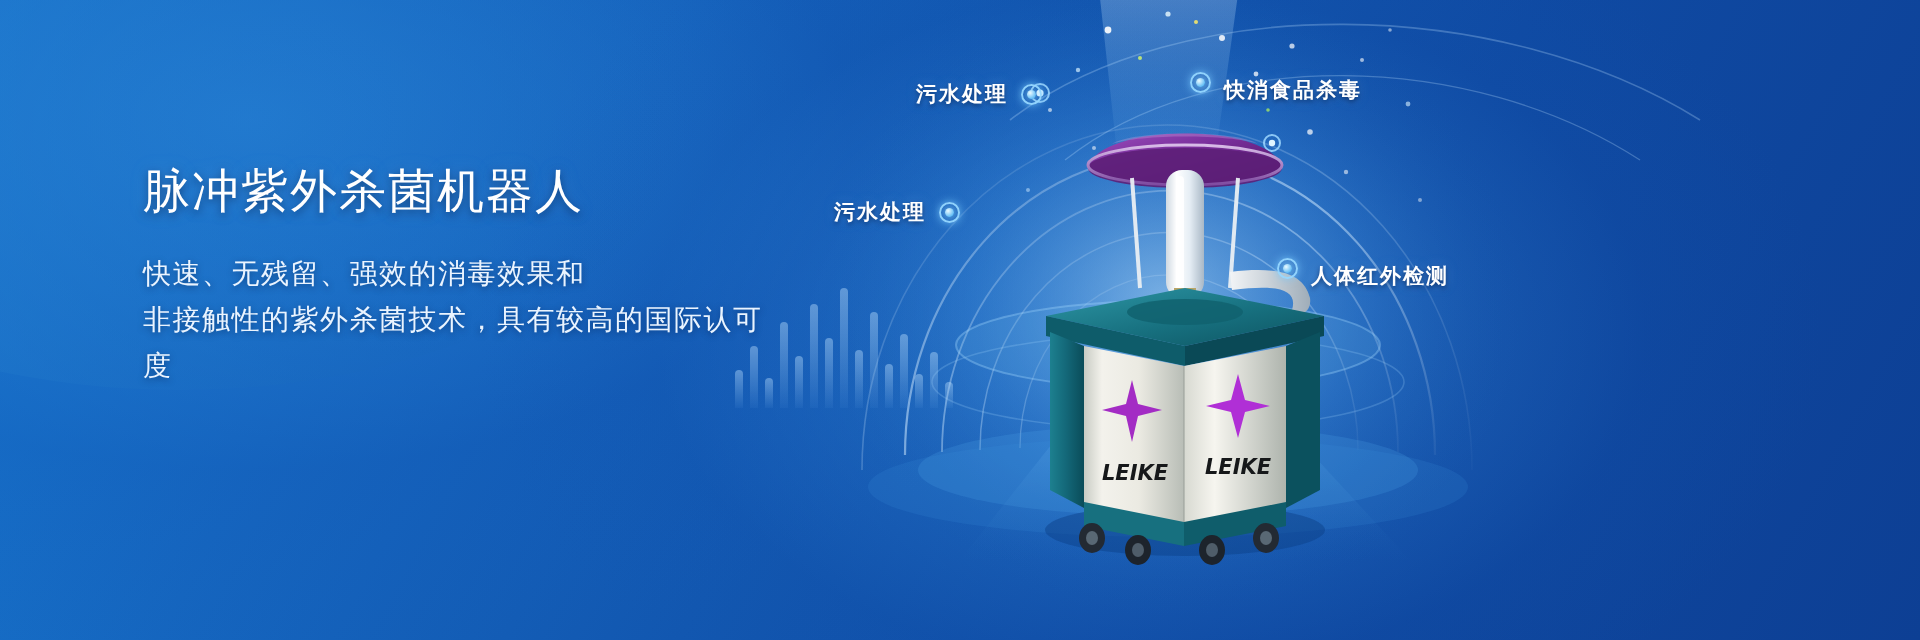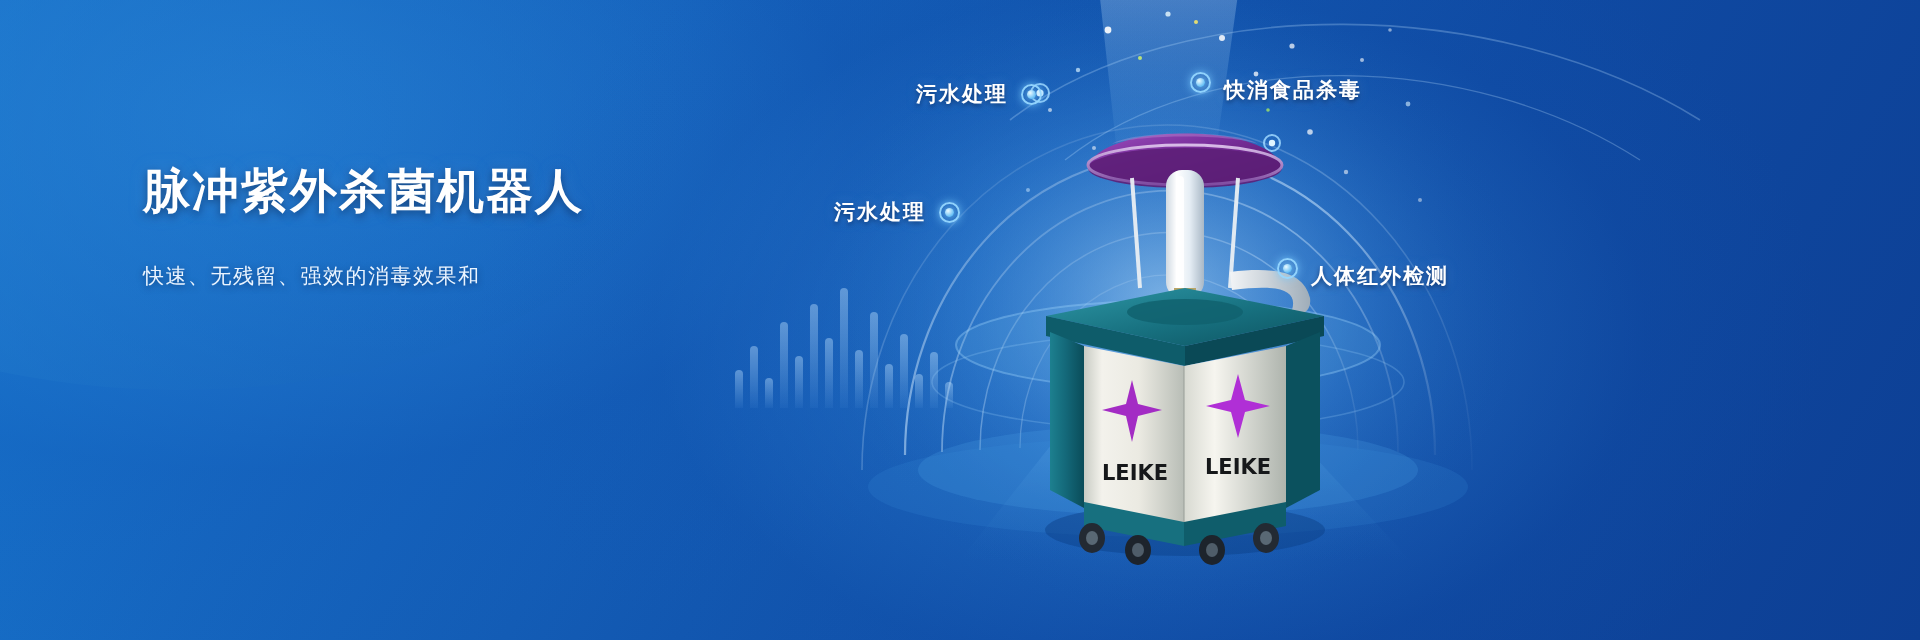--- a/index.html
+++ b/index.html
@@ -42,32 +42,32 @@
   #callout-medical    { left:1277px; top:246px; }
   #callout-food .lab, #callout-medical .lab { order:2;margin-top:16px; }
   #callout-food .node, #callout-medical .node { order:1; }
   #callout-wastewater .lab, #callout-air .lab { order:1; }
   #callout-wastewater .node, #callout-air .node { order:2; }
 
   
   #text-block { position:absolute; left:143px; top:155px; width:640px; }
   .headline {
     font-family:"DejaVu Sans","Liberation Sans",sans-serif;
-    font-weight:bold; font-size:47px; line-height:72px; color:#ffffff; letter-spacing:2px;
+    font-weight:normal; font-size:47px; line-height:72px; color:#ffffff; letter-spacing:2px;
     text-shadow:0 3px 9px rgba(3,28,72,.6), 0 0 18px rgba(130,195,255,.25);
   }
   .subcopy {
     margin-top:26px;
-    font-family:Liberation Serif, serif;
-    font-size:21px; line-height:46px; color:#eaf4ff; letter-spacing:1.5px;
+    font-family:Liberation Mono, monospace;
+    font-size:28px; line-height:46px; color:#eaf4ff; letter-spacing:1.5px;
     text-shadow:0 2px 6px rgba(3,28,72,.5);
   }
 
   
-  #robot { position:absolute; left:980px; top:60px; width:420px; height:530px; }
+  #robot { position:absolute; left:980px; top:60px; width:420px; height:530px;font-style:italic; }
   #robot svg { display:block; }
 </style>
 </head>
 <body>
 
 <div id="banner">
 
   <svg class="bg-svg" viewBox="0 0 1920 640">
     <defs>
       <radialGradient id="glowHalo" cx="50%" cy="50%" r="50%">
@@ -298,16 +298,17 @@
 
   <div class="callout" id="callout-medical">
     <span class="node"></span>
     <span class="lab">人体红外检测</span>
   </div>
 
   <div id="text-block">
     <div class="headline">脉冲紫外杀菌机器人</div>
     <div class="subcopy">
       <div>快速、无残留、强效的消毒效果和</div>
+      <div>非接触性的紫外杀菌技术，具有较高的国际认可度</div>
     </div>
   </div>
 
 </div>
 
 </body></html>

